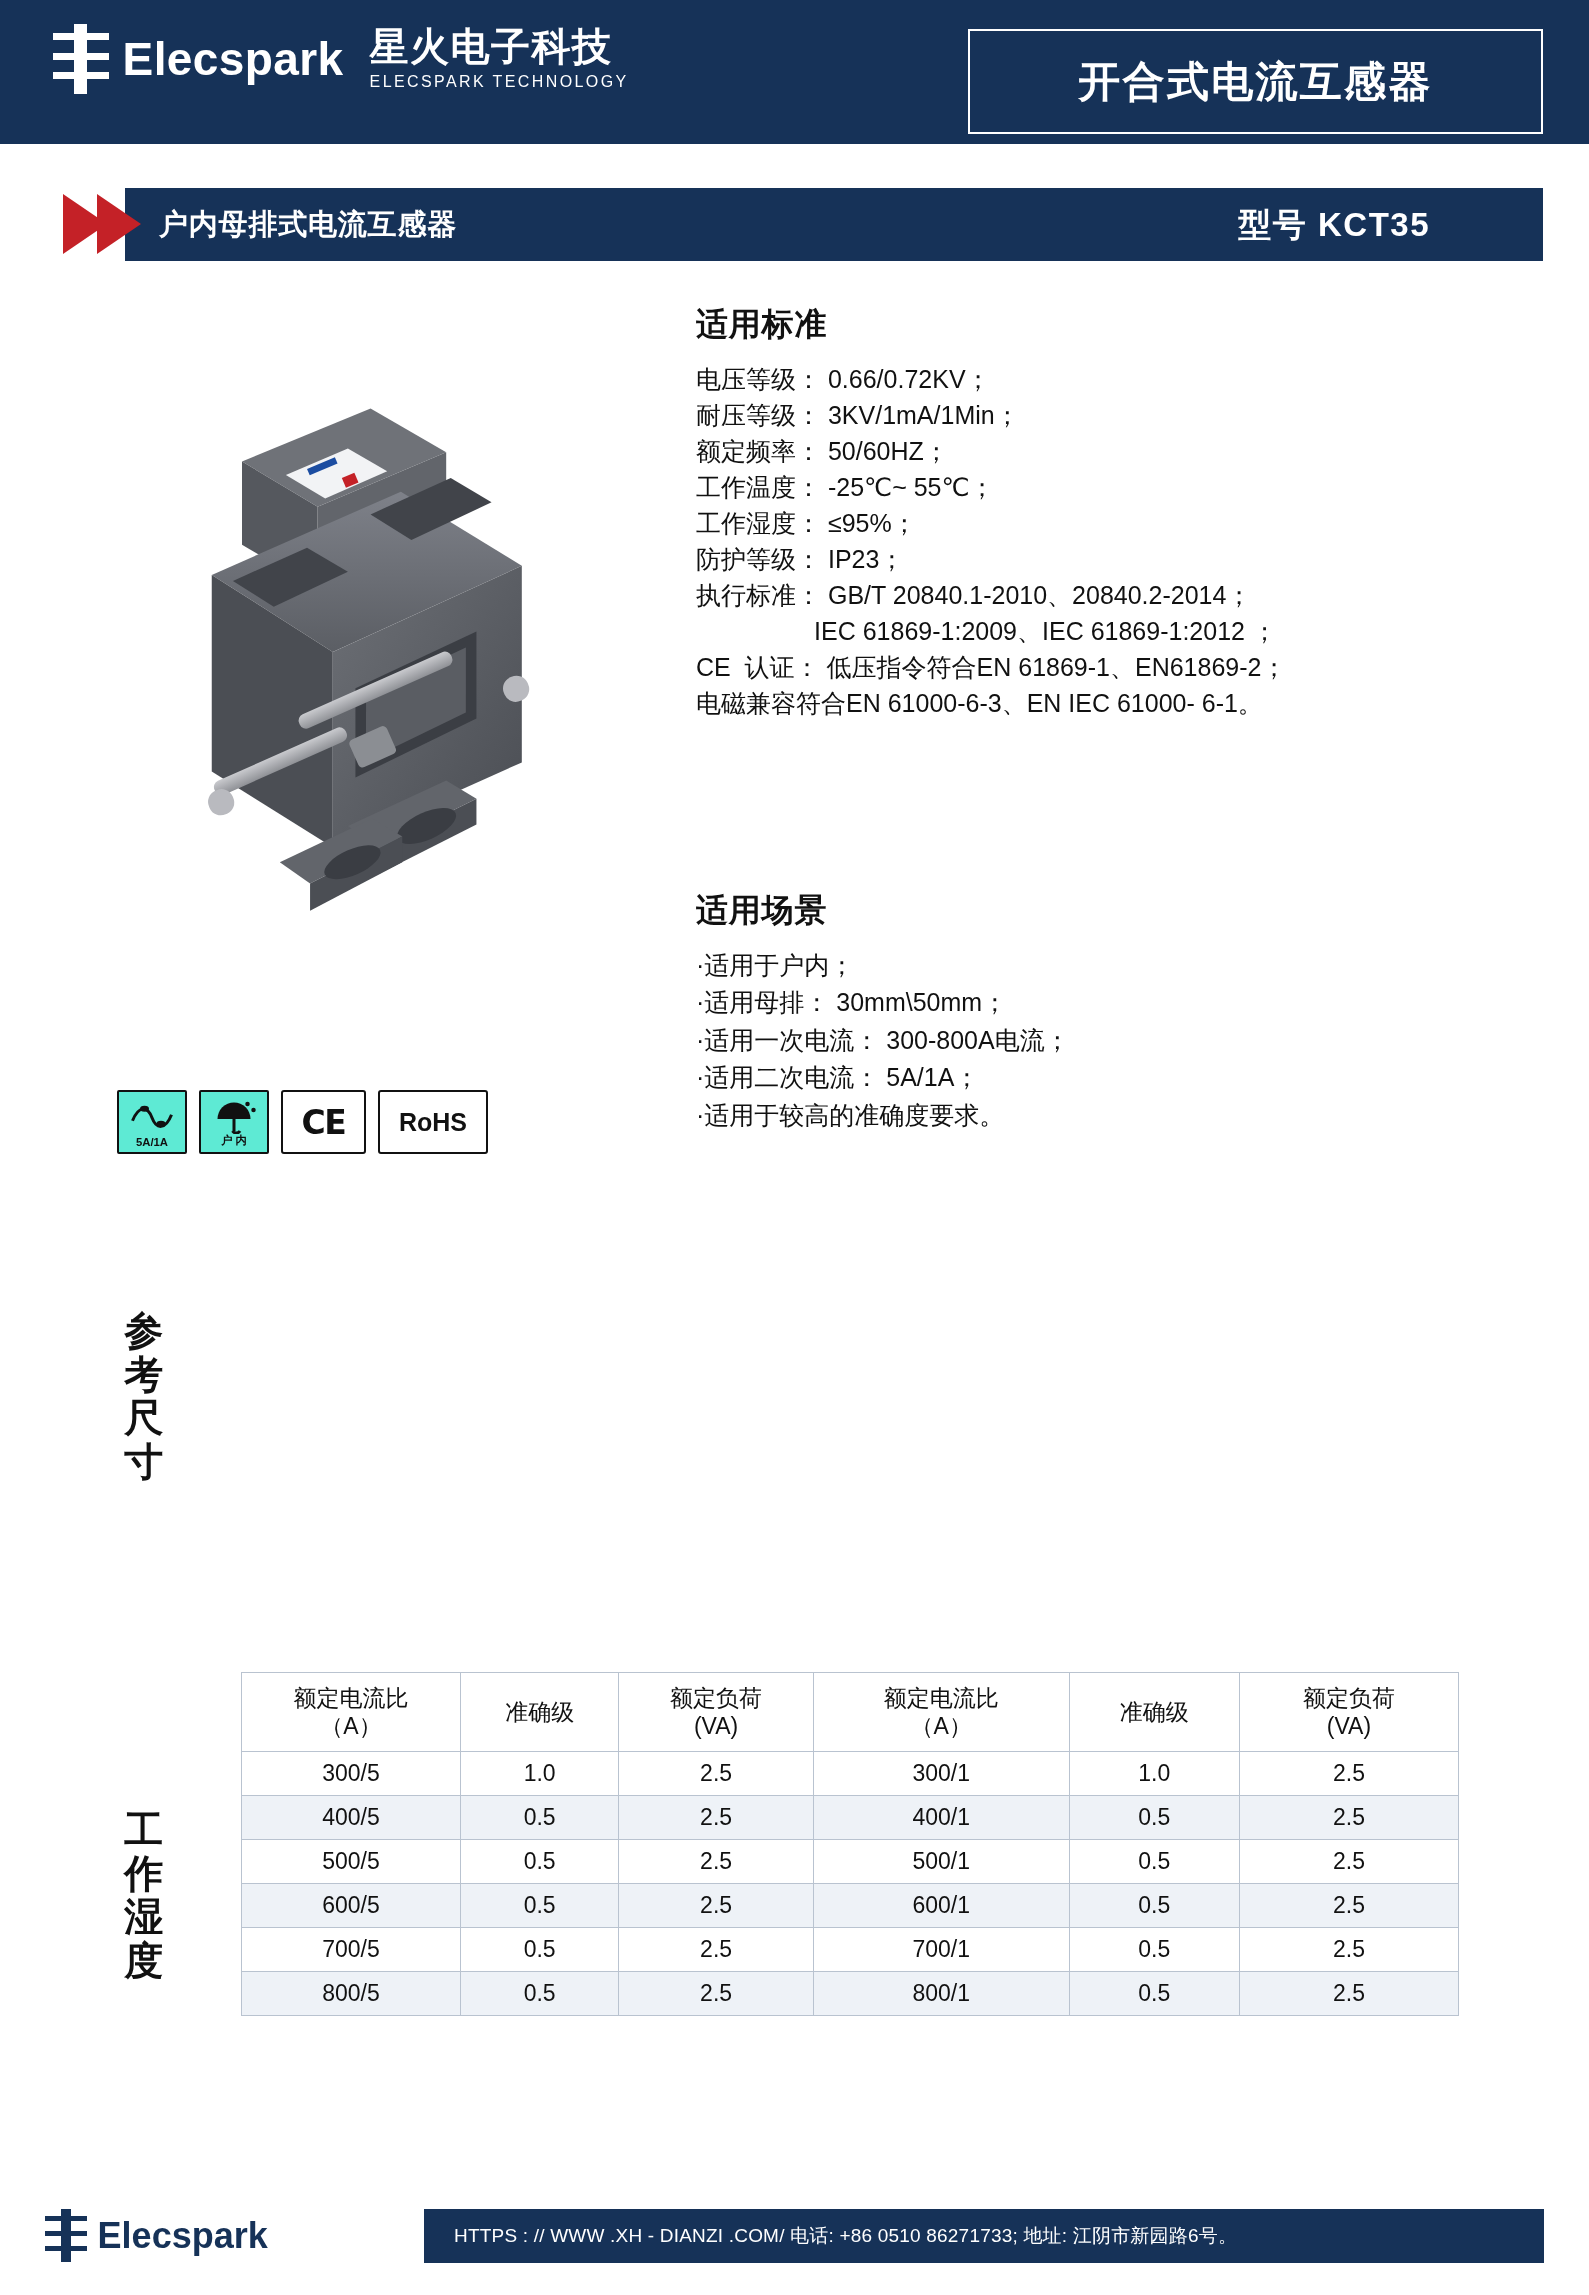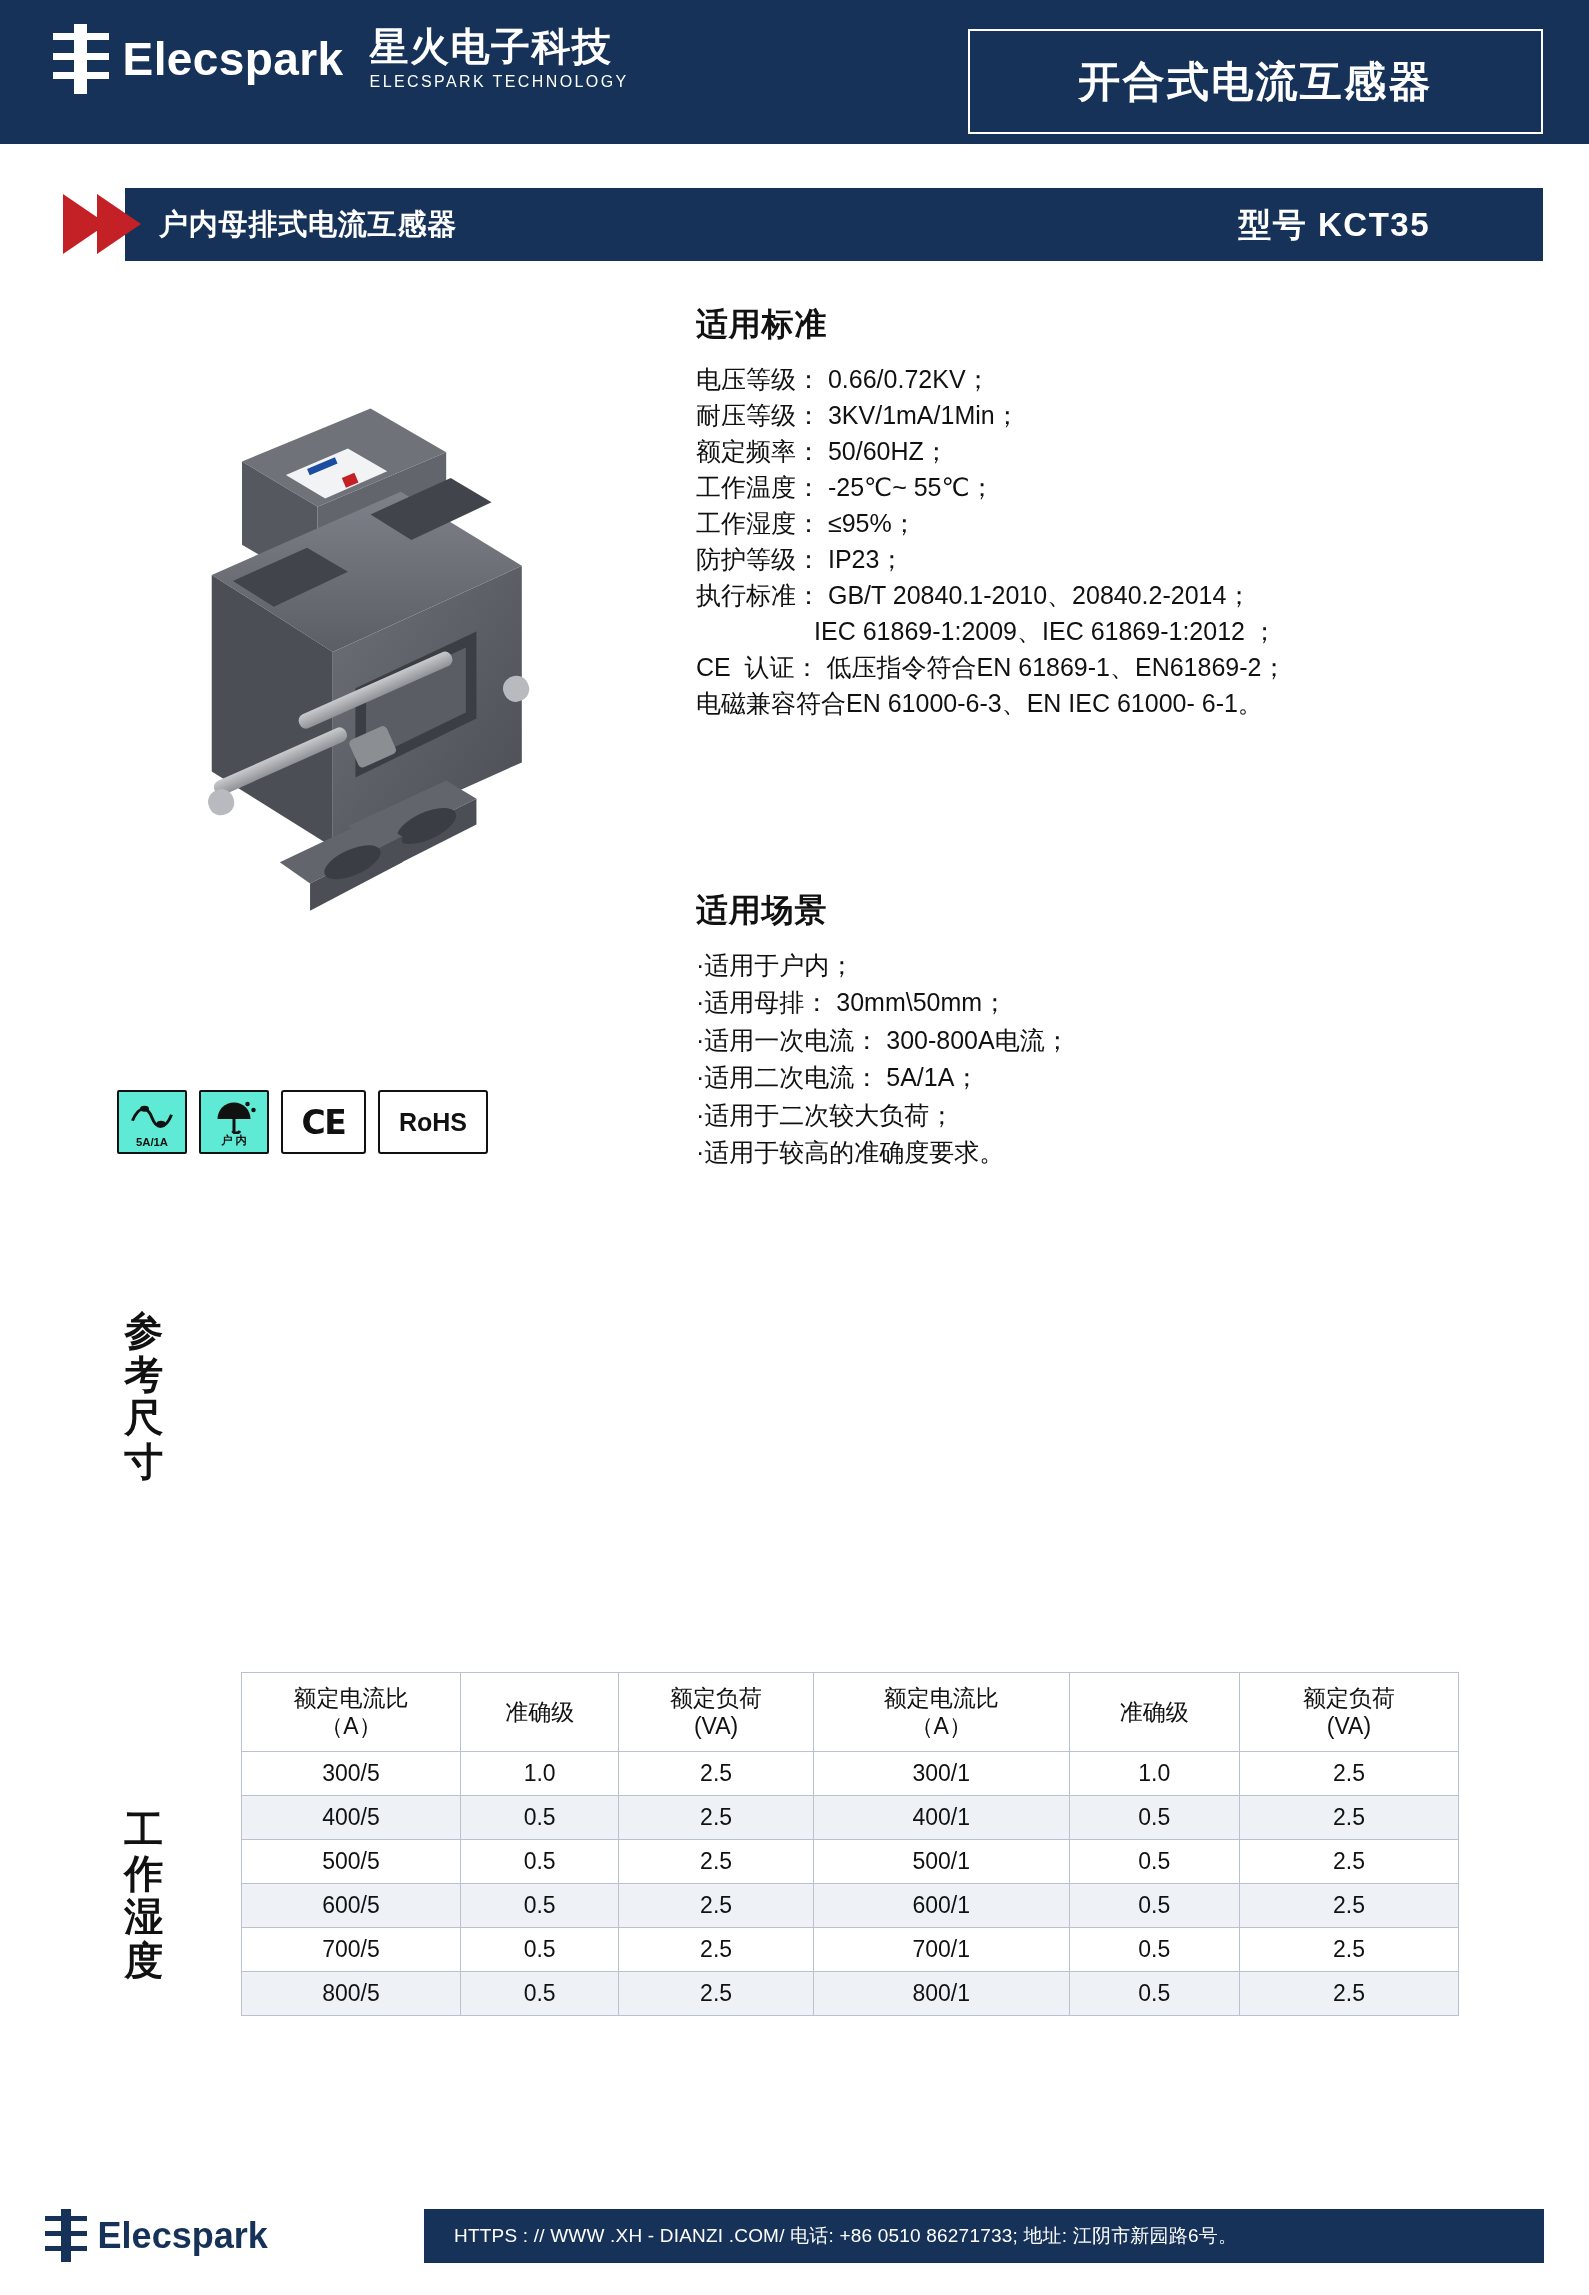--- a/index.html
+++ b/index.html
@@ -417,21 +417,20 @@
   <div class="spec-line">CE  认证： 低压指令符合EN 61869-1、EN61869-2；</div>
   <div class="spec-line">电磁兼容符合EN 61000-6-3、EN IEC 61000- 6-1。</div>
 </div>
 
 <div class="section" style="top:889px; width:847px;">
   <div class="sec-h">适用场景</div>
   <div class="scene-line">·适用于户内；</div>
   <div class="scene-line">·适用母排： 30mm\50mm；</div>
   <div class="scene-line">·适用一次电流： 300-800A电流；</div>
   <div class="scene-line">·适用二次电流： 5A/1A；</div>
-  <div class="scene-line">·适用于二次较大负荷；</div>
   <div class="scene-line">·适用于较高的准确度要求。</div>
 </div>
 
 <div class="vlabel" style="left:121px; top:1309px;">参考尺寸</div>
 <div class="vlabel" style="left:121px; top:1808px;">工作湿度</div>
 
 <div class="table-wrap">
   <table>
     <thead>
       <tr>

